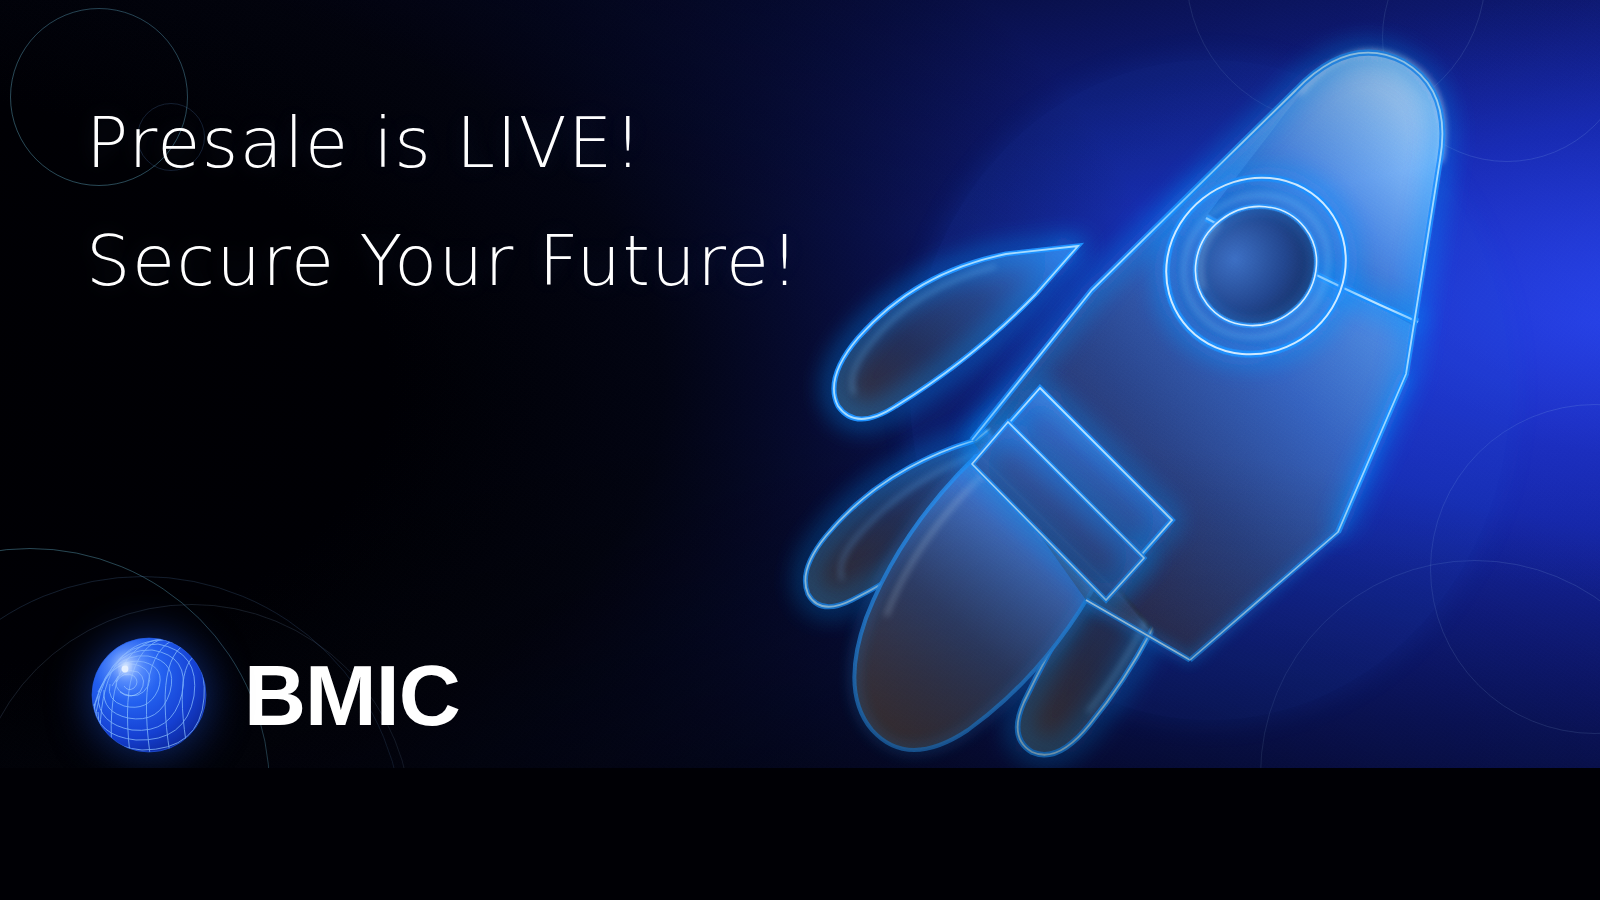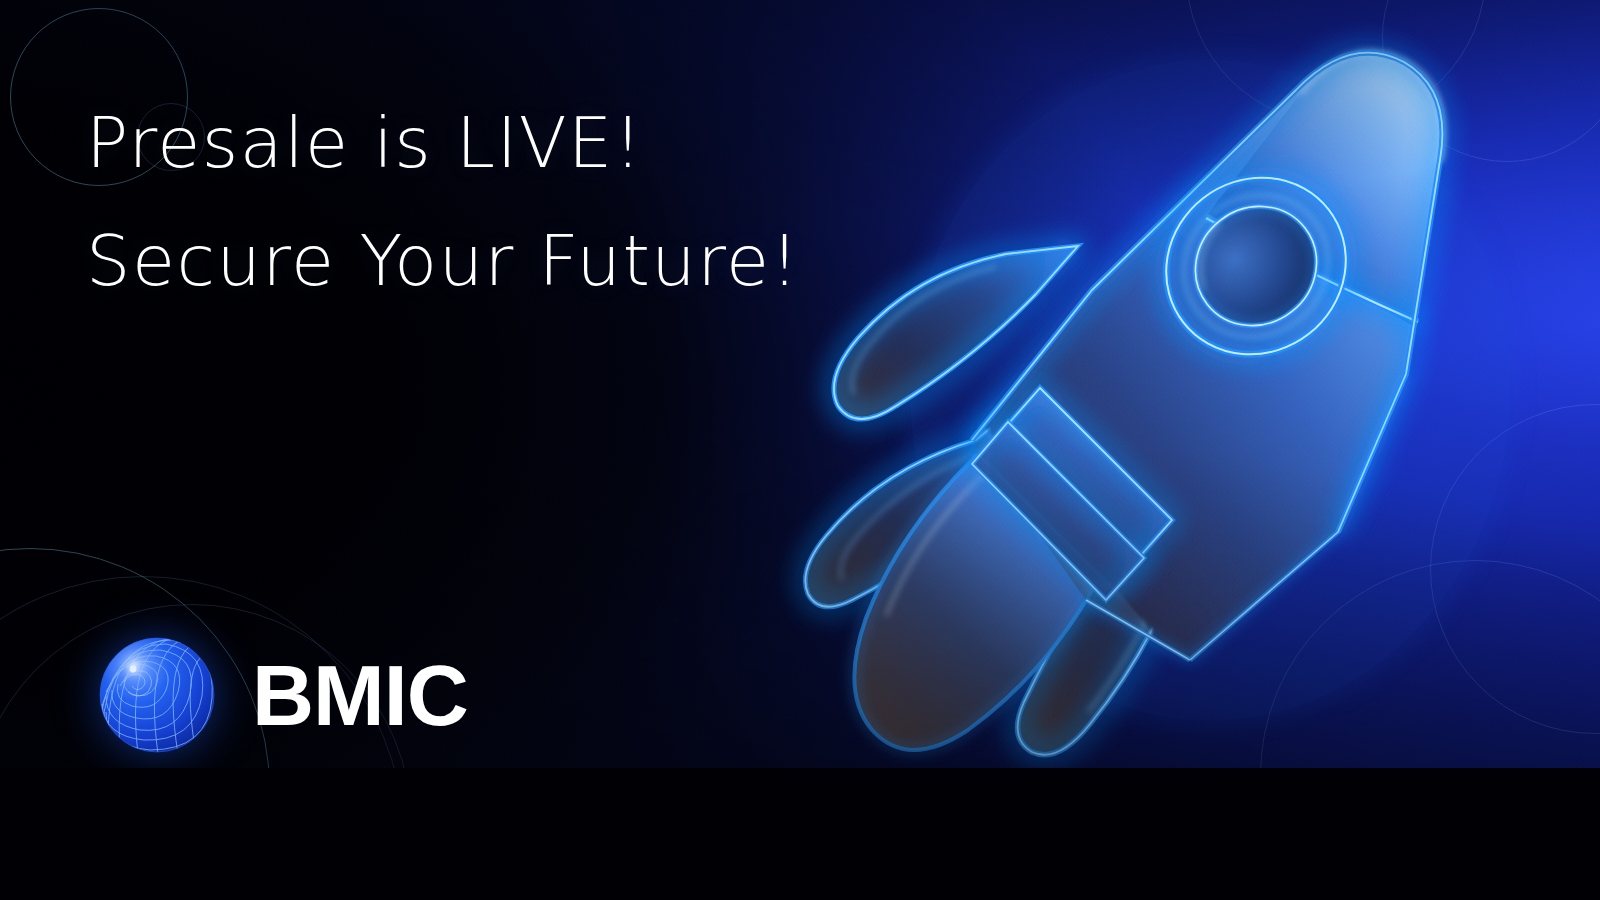--- a/index.html
+++ b/index.html
@@ -66,21 +66,21 @@
     font-size:70px;
     line-height:118px;
     letter-spacing:1.5px;
     white-space:pre-line;
     text-shadow:0 0 22px rgba(120,170,255,.14);
   }
 
   
   .brand {
     position:absolute;
-    left:98px; top:636px;
+    left:90px; top:636px;
     display:flex; align-items:center; gap:36px;
   }
   .brand-mark {
     position:relative;
     width:118px; height:118px;
     flex:0 0 auto;
     filter:drop-shadow(0 0 22px rgba(30,90,240,.50));
   }
   .brand-mark svg { display:block; width:118px; height:118px; }
   .brand-text {

